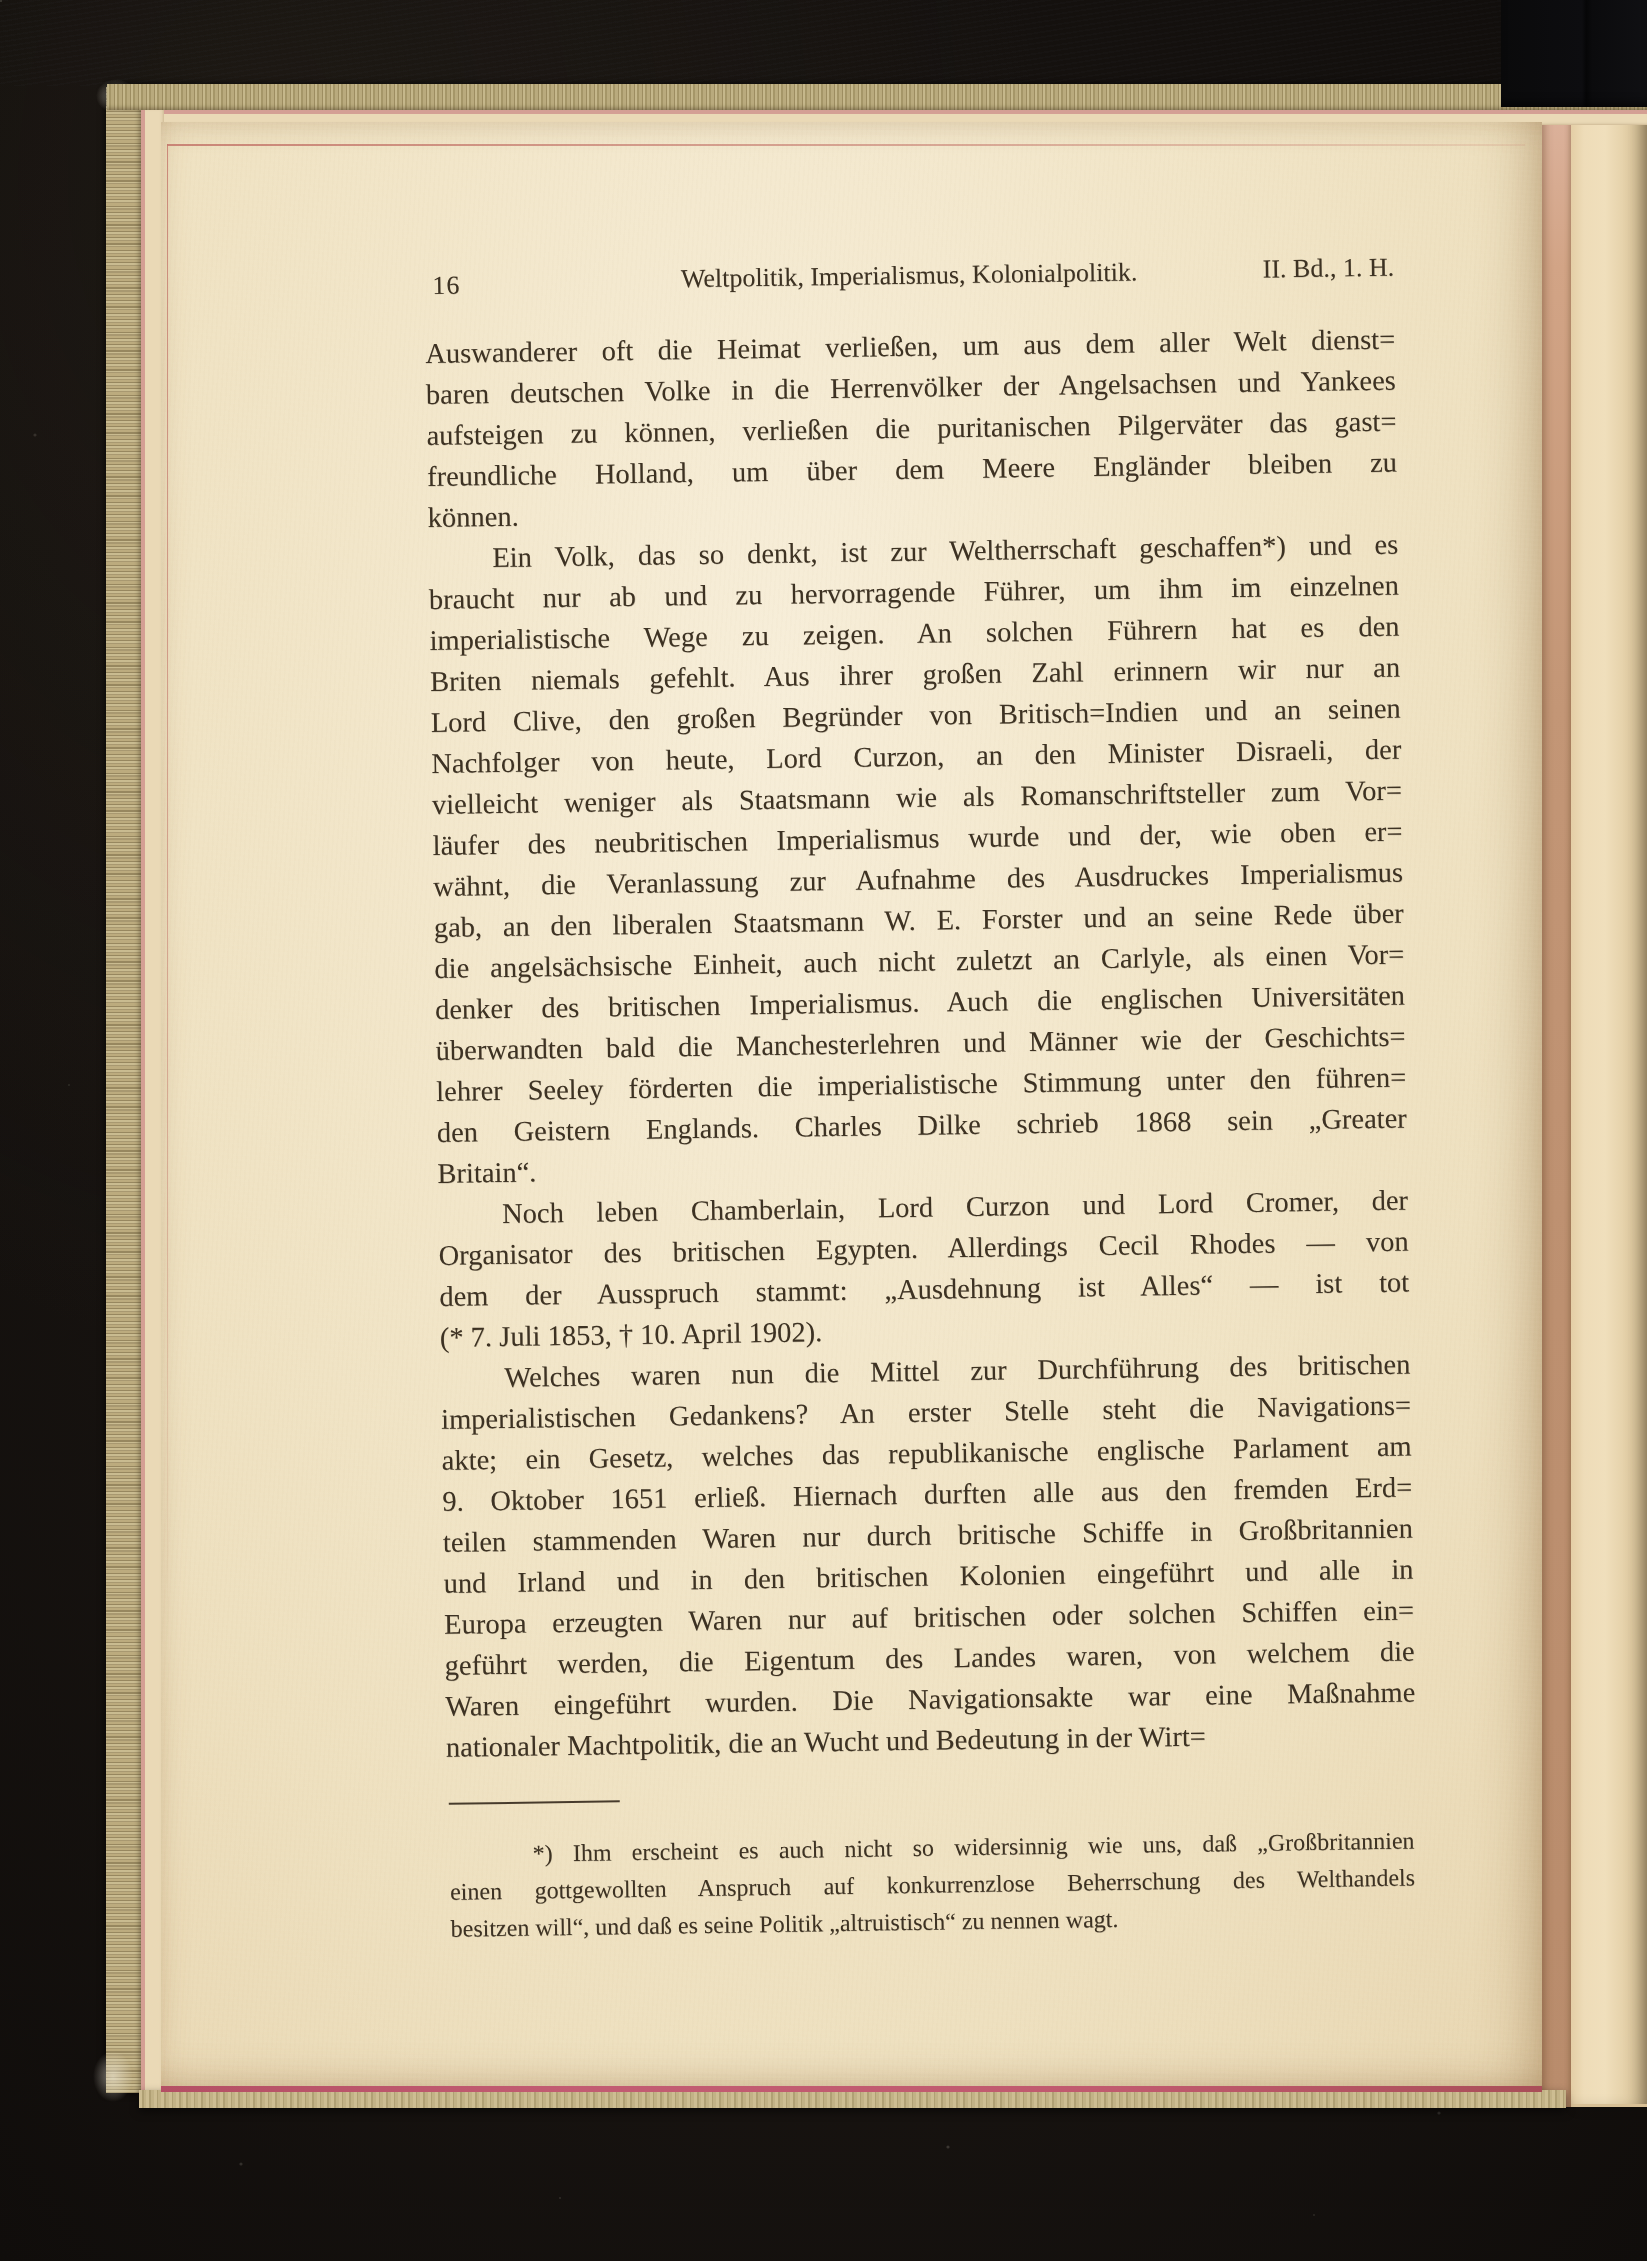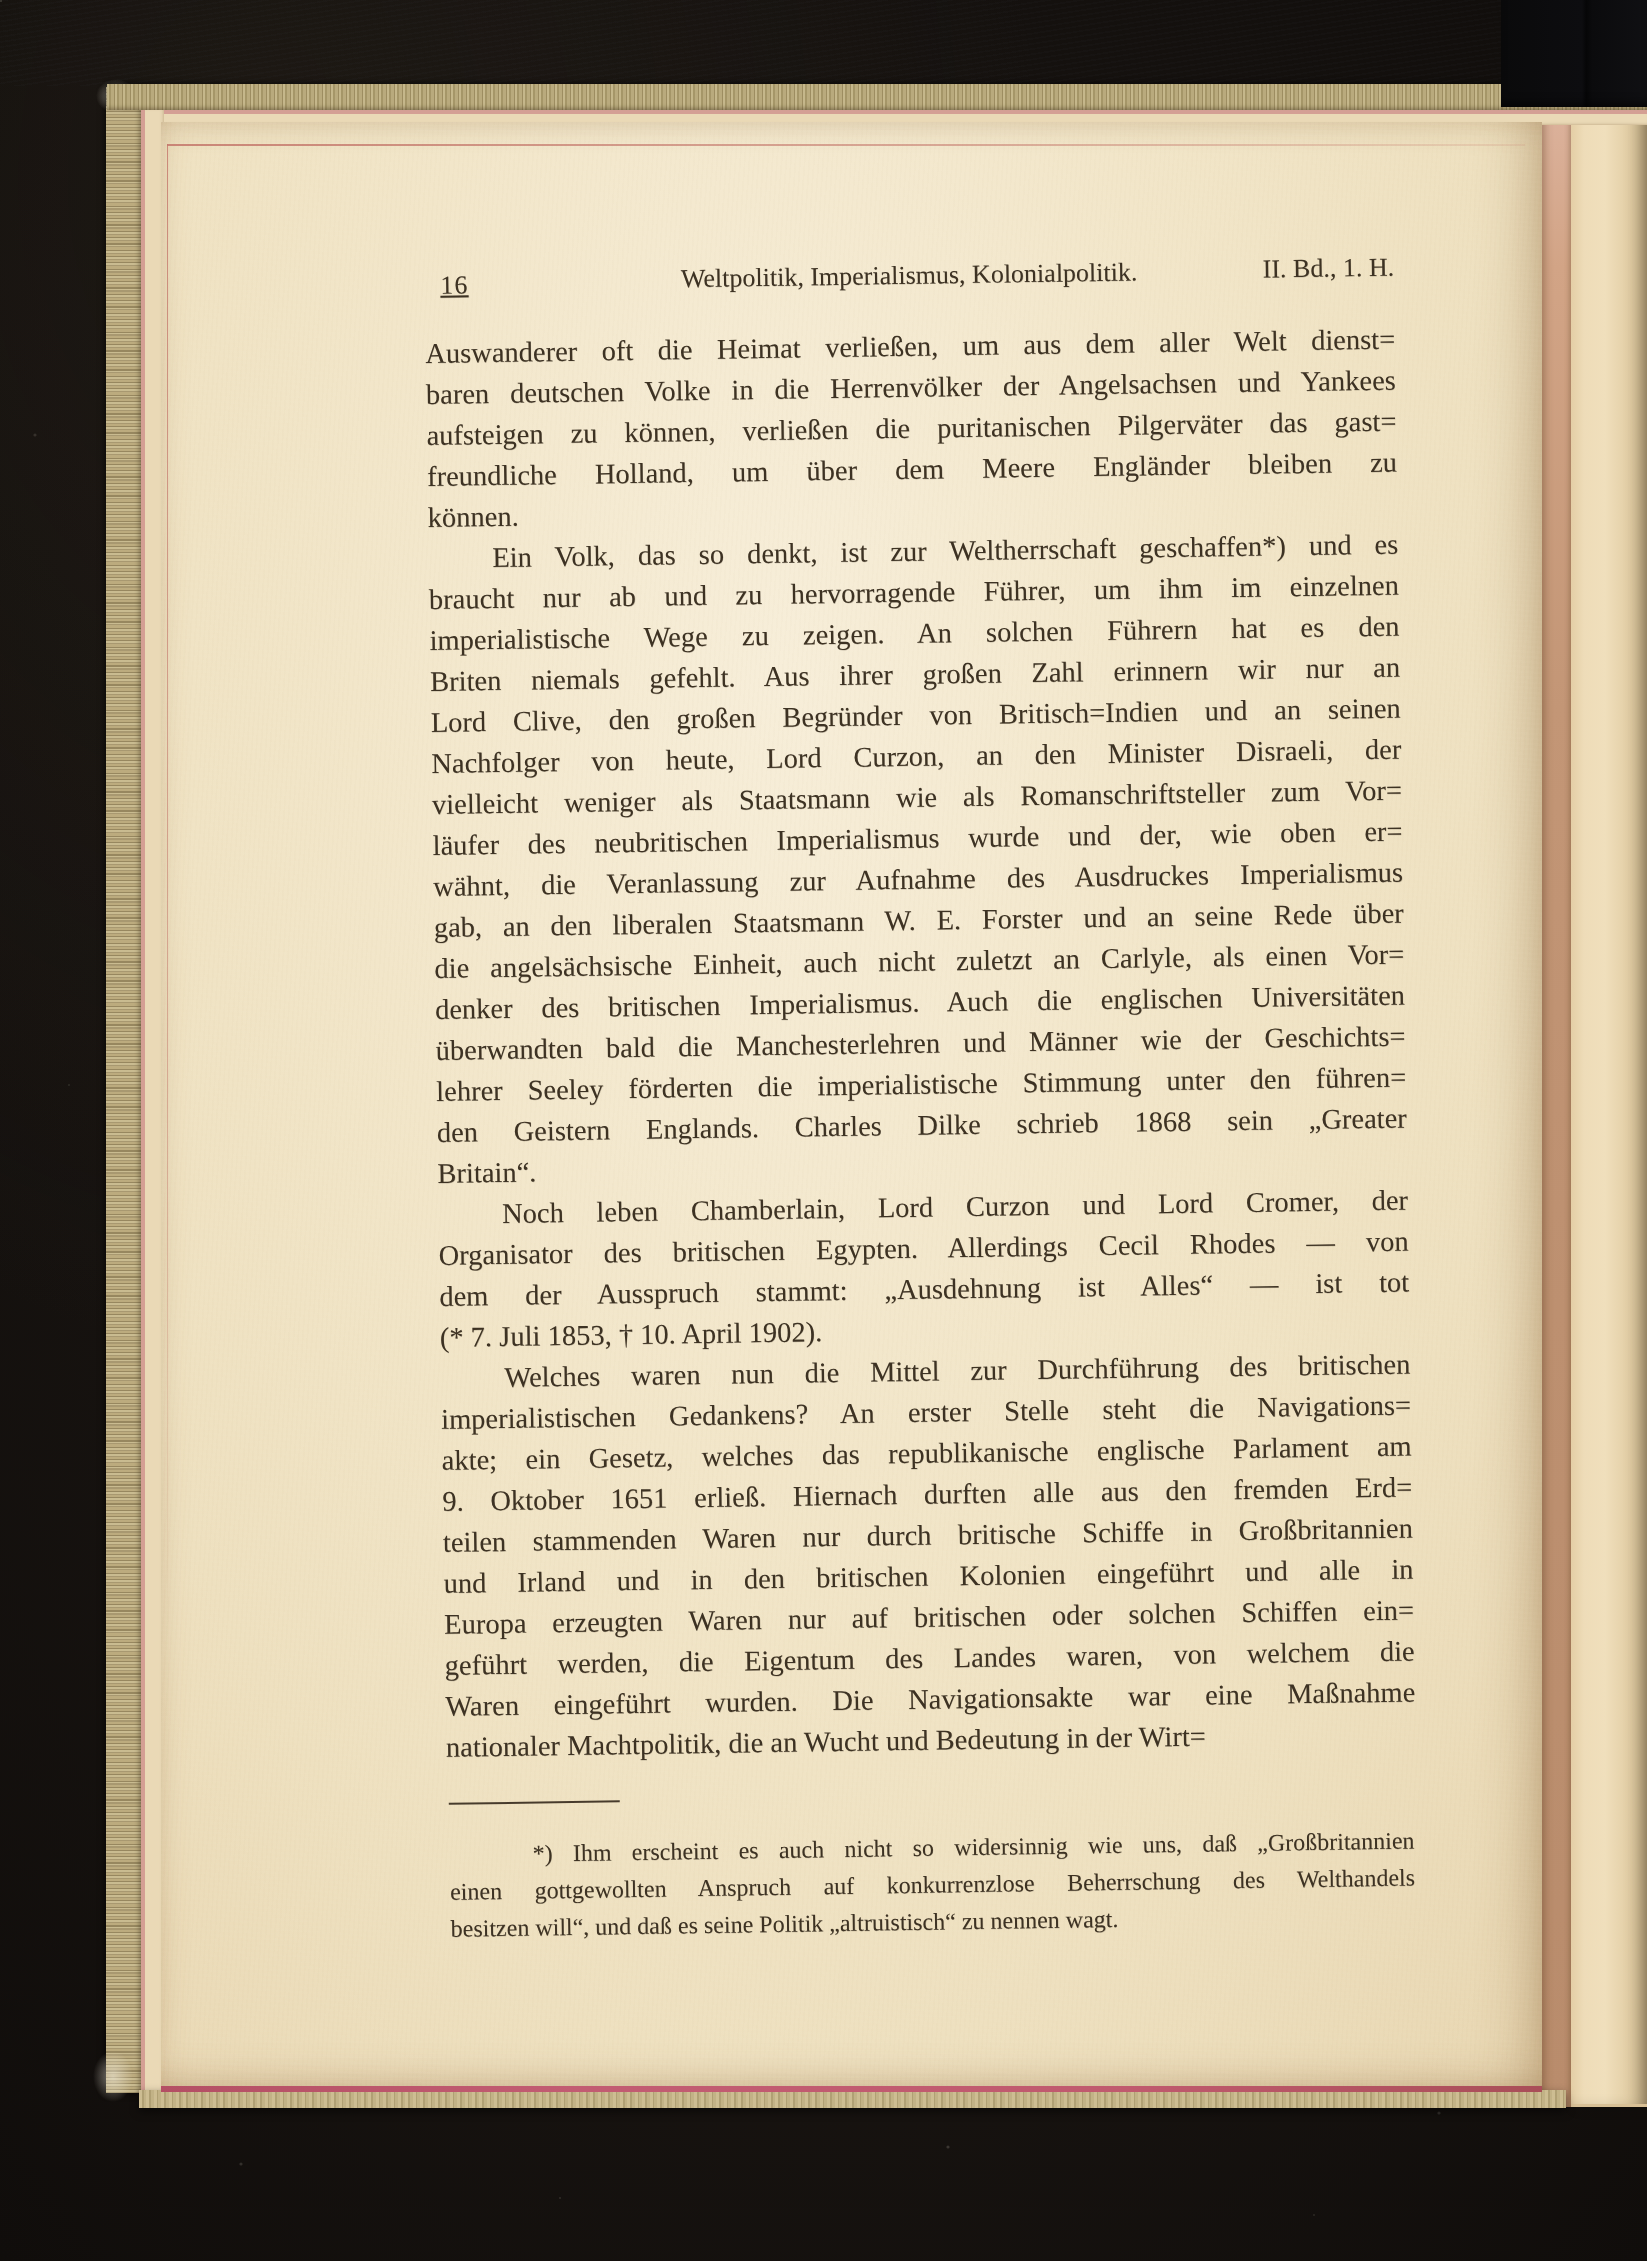--- a/index.html
+++ b/index.html
@@ -108,21 +108,21 @@
   }
   
   .text-layer{
     position:absolute;inset:0;
     transform:rotate(-0.85deg);
     transform-origin:263px 146px;
     color:#3d3223;
     text-shadow:0.3px 0.5px 0.4px rgba(61,50,35,.28);
   }
   .page-header{position:absolute;left:263px;top:146px;width:970px;height:34px;font-size:26px;}
-  .page-number{position:absolute;left:16px;top:3.4px;letter-spacing:1.1px;text-decoration:underline;}
+  .page-number{position:absolute;left:8px;top:3.4px;letter-spacing:1.1px;}
   .running-title{position:absolute;left:0;width:100%;text-align:center;}
   .volume-issue{position:absolute;right:0;top:-1.1px;}
   .body-text{position:absolute;left:263px;top:211px;width:970px;font-size:28.5px;}
   .line{height:41px;line-height:41px;text-align:justify;text-align-last:justify;overflow:visible;}
   .line.last{text-align-last:left;}
   .line.indent{padding-left:64px;}
   .footnote-separator{position:absolute;left:265px;top:1681px;width:171px;height:2.3px;background:#473b2c;}
   .footnote{position:absolute;left:265px;top:1715px;width:965px;font-size:24px;}
   .footnote .line{height:37px;line-height:37px;}
   .footnote .line.indent{padding-left:83px;}

